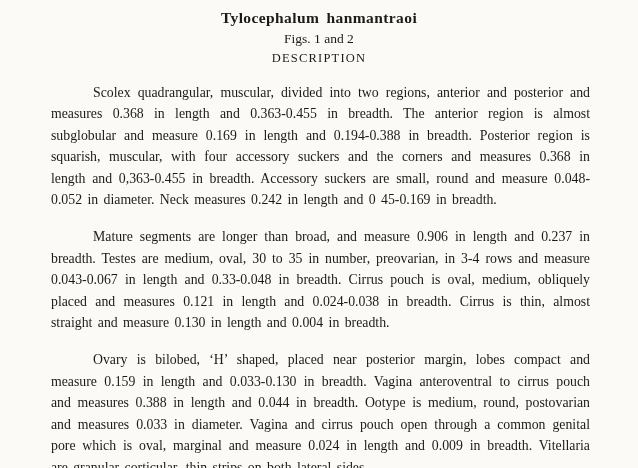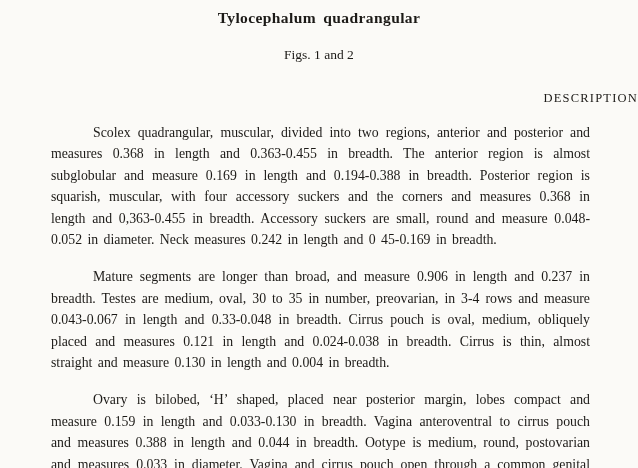--- a/index.html
+++ b/index.html
@@ -25,47 +25,47 @@
   .title {
     margin: 0;
     padding-top: 9px;
     text-align: center;
     font-size: 15.5px;
     font-weight: bold;
     letter-spacing: 0.4px;
     word-spacing: 3px;
   }
   .figs {
-    margin-top: 20px;
+    margin-top: 4px;
     text-align: center;
     font-size: 13.5px;
   }
   .section {
-    margin-top: 28px;
-    text-align: right;
+    margin-top: 4px;
+    text-align: center;
     font-size: 12.5px;
     letter-spacing: 1.2px;
   }
   .body-text {
     margin: 12px 32px 0 35px;
     font-size: 13.8px;
     line-height: 21.4px;
     text-align: justify;
     word-spacing: 0.14em;
   }
   .body-text p {
     margin: 16px;
     text-indent: 42px;
   }
 </style>
 </head>
 <body>
 
 <div class="page">
-  <h1 class="title">Tylocephalum quadrangular</h1>
+  <h1 class="title">Tylocephalum hanmantraoi</h1>
 
   <div class="figs">Figs. 1 and 2</div>
 
   <div class="section">DESCRIPTION</div>
 
   <div class="body-text">
     <p>Scolex quadrangular, muscular, divided into two regions, anterior and posterior and measures 0.368 in length and 0.363-0.455 in breadth.  The anterior region is almost subglobular and measure 0.169 in length and 0.194-0.388 in breadth.  Posterior region is squarish, muscular, with four accessory suckers and the corners and measures 0.368 in length and 0,363-0.455 in breadth.  Accessory suckers are small, round and measure 0.048-0.052 in diameter.  Neck measures 0.242 in length and 0 45-0.169 in breadth.</p>
     <p>Mature segments are longer than broad, and measure 0.906 in length and 0.237 in breadth.  Testes are medium, oval, 30 to 35 in number, preovarian, in 3-4 rows and measure 0.043-0.067 in length and 0.33-0.048 in breadth.  Cirrus pouch is oval, medium, obliquely placed and measures 0.121 in length and 0.024-0.038 in breadth. Cirrus is thin, almost straight and measure 0.130 in length and 0.004 in breadth.</p>
     <p>Ovary is bilobed, ‘H’ shaped, placed near posterior margin, lobes compact and measure 0.159 in length and 0.033-0.130 in breadth.  Vagina anteroventral to cirrus pouch and measures 0.388 in length and 0.044 in breadth.  Ootype is medium, round, postovarian and measures 0.033 in diameter.  Vagina and cirrus pouch open through a common genital pore which is oval, marginal and measure 0.024 in length and 0.009 in breadth.  Vitellaria are granular corticular, thin strips on both lateral sides.</p>
   </div>

